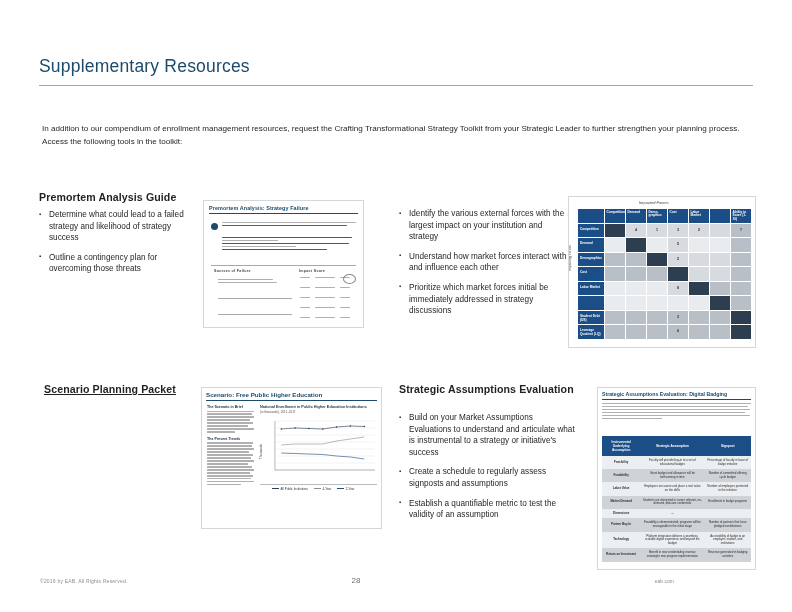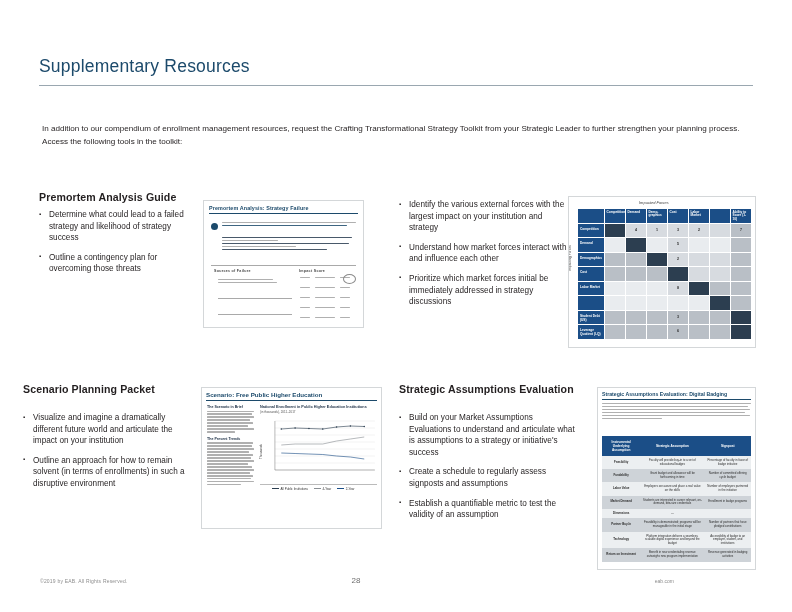--- a/index.html
+++ b/index.html
@@ -82,24 +82,24 @@
     position: absolute;
     left: 0;
     top: -0.5px;
     font-size: 6px;
     color: #231f20;
   }
 
   
   #sec-premortem       { left: 39px;  top: 191px; width: 160px; }
   #sec-prioritization  { left: 399px; top: 191px; width: 172px; }
-  #sec-scenario        { left: 23px;  top: 383px; width: 172px; }
+  #sec-scenario        { left: 44px;  top: 383px; width: 172px; text-decoration: underline; }
   #sec-assumptions     { left: 399px; top: 383px; width: 178px; }
   #sec-premortem .bullets      { margin-top: 6px; }
-  #sec-prioritization .bullets { margin-top: 8px; }
+  #sec-prioritization .bullets { margin-top: 17px; }
   #sec-scenario .bullets       { margin-top: 17px; }
   #sec-assumptions .bullets    { margin-top: 17px; }
 
   
   .thumb {
     position: absolute;
     background: #ffffff;
     border: 1px solid #d4d7d9;
     overflow: hidden;
   }
@@ -355,30 +355,26 @@
   <div class="section" id="sec-prioritization">
     <ul class="bullets">
       <li>Identify the various external forces with the largest impact on your institution and strategy</li>
       <li>Understand how market forces interact with and influence each other</li>
       <li>Prioritize which market forces initial be immediately addressed in strategy discussions</li>
     </ul>
   </div>
 
   <div class="section" id="sec-scenario">
     <div class="section-title">Scenario Planning Packet</div>
-    <ul class="bullets">
-      <li>Visualize and imagine a dramatically different future world and articulate the impact on your institution</li>
-      <li>Outline an approach for how to remain solvent (in terms of enrollments) in such a disruptive environment</li>
-    </ul>
   </div>
 
   <div class="section" id="sec-assumptions">
     <div class="section-title">Strategic Assumptions Evaluation</div>
     <ul class="bullets">
-      <li>Build on your Market Assumptions Evaluations to understand and articulate what is assumptions to a strategy or initiative's success</li>
+      <li>Build on your Market Assumptions Evaluations to understand and articulate what is instrumental to a strategy or initiative's success</li>
       <li>Create a schedule to regularly assess signposts and assumptions</li>
       <li>Establish a quantifiable metric to test the validity of an assumption</li>
     </ul>
   </div>
 
   <div class="thumb" id="thumb-premortem">
     <div class="t-title">Premortem Analysis: Strategy Failure</div>
     <div class="pm-badge"></div>
     <div class="pm-para">
       <div class="microline" style="width:100%"></div>

